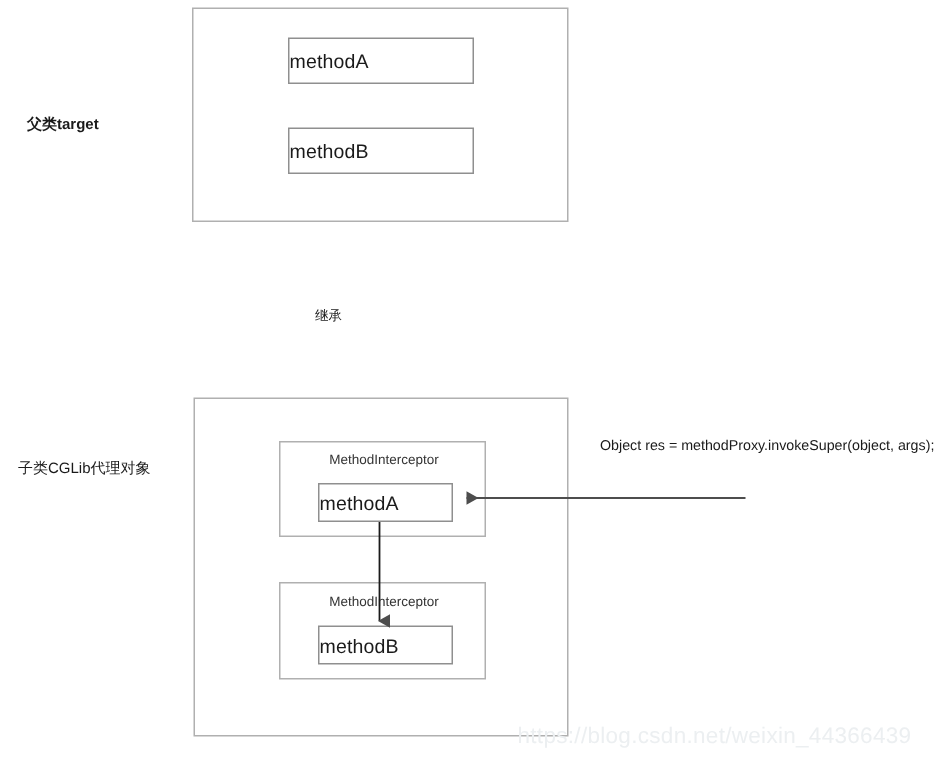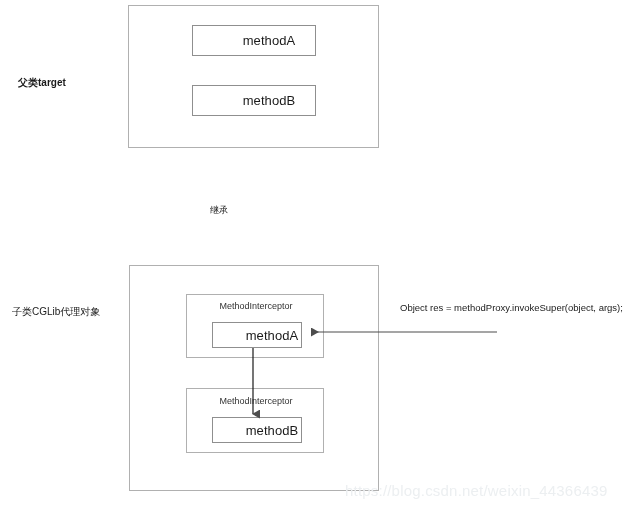--- a/index.html
+++ b/index.html
@@ -21,22 +21,20 @@
     position: absolute;
     box-sizing: border-box;
     border: 1px solid #b3b3b3;
     background: #ffffff;
   }
   .box.outer { border-color: #b0b0b0; }
   .box.method {
     border: 1px solid #8f8f8f;
     display: flex;
     align-items: center;
-    justify-content: center;
-    padding-left: 30px;
   }
   .method-label {
     font-size: 13px;
     color: #1a1a1a;
     letter-spacing: .1px;
     white-space: nowrap;
   }
 
   
   .interceptor-title {
@@ -133,17 +131,17 @@
       <marker id="ah-down" markerWidth="9" markerHeight="9" refX="4.5" refY="8" orient="auto" markerUnits="userSpaceOnUse">
         <path d="M0,8 L9,8 L4.5,0 z" fill="#4d4d4d" transform="rotate(180 4.5 4.5)"></path>
       </marker>
     </defs>
 
     <line x1="497" y1="332" x2="311" y2="332" stroke="#4d4d4d" stroke-width="1.2" marker-end="url(#ah-left)"></line>
 
     <line x1="253" y1="348" x2="253" y2="414" stroke="#1a1a1a" stroke-width="1.2" marker-end="url(#ah-down)"></line>
   </svg>
 
-  <div class="code-note" style="left:400px; top:302px;">Object res = methodProxy.invokeSuper(object, args);</div>
+  <div class="code-note" style="left:400px; top:292px;">Object res = methodProxy.invokeSuper(object, args);</div>
 
   <div class="watermark" style="left:345px; top:482px;">https://blog.csdn.net/weixin_44366439</div>
 
 </div>
 
 </body></html>

